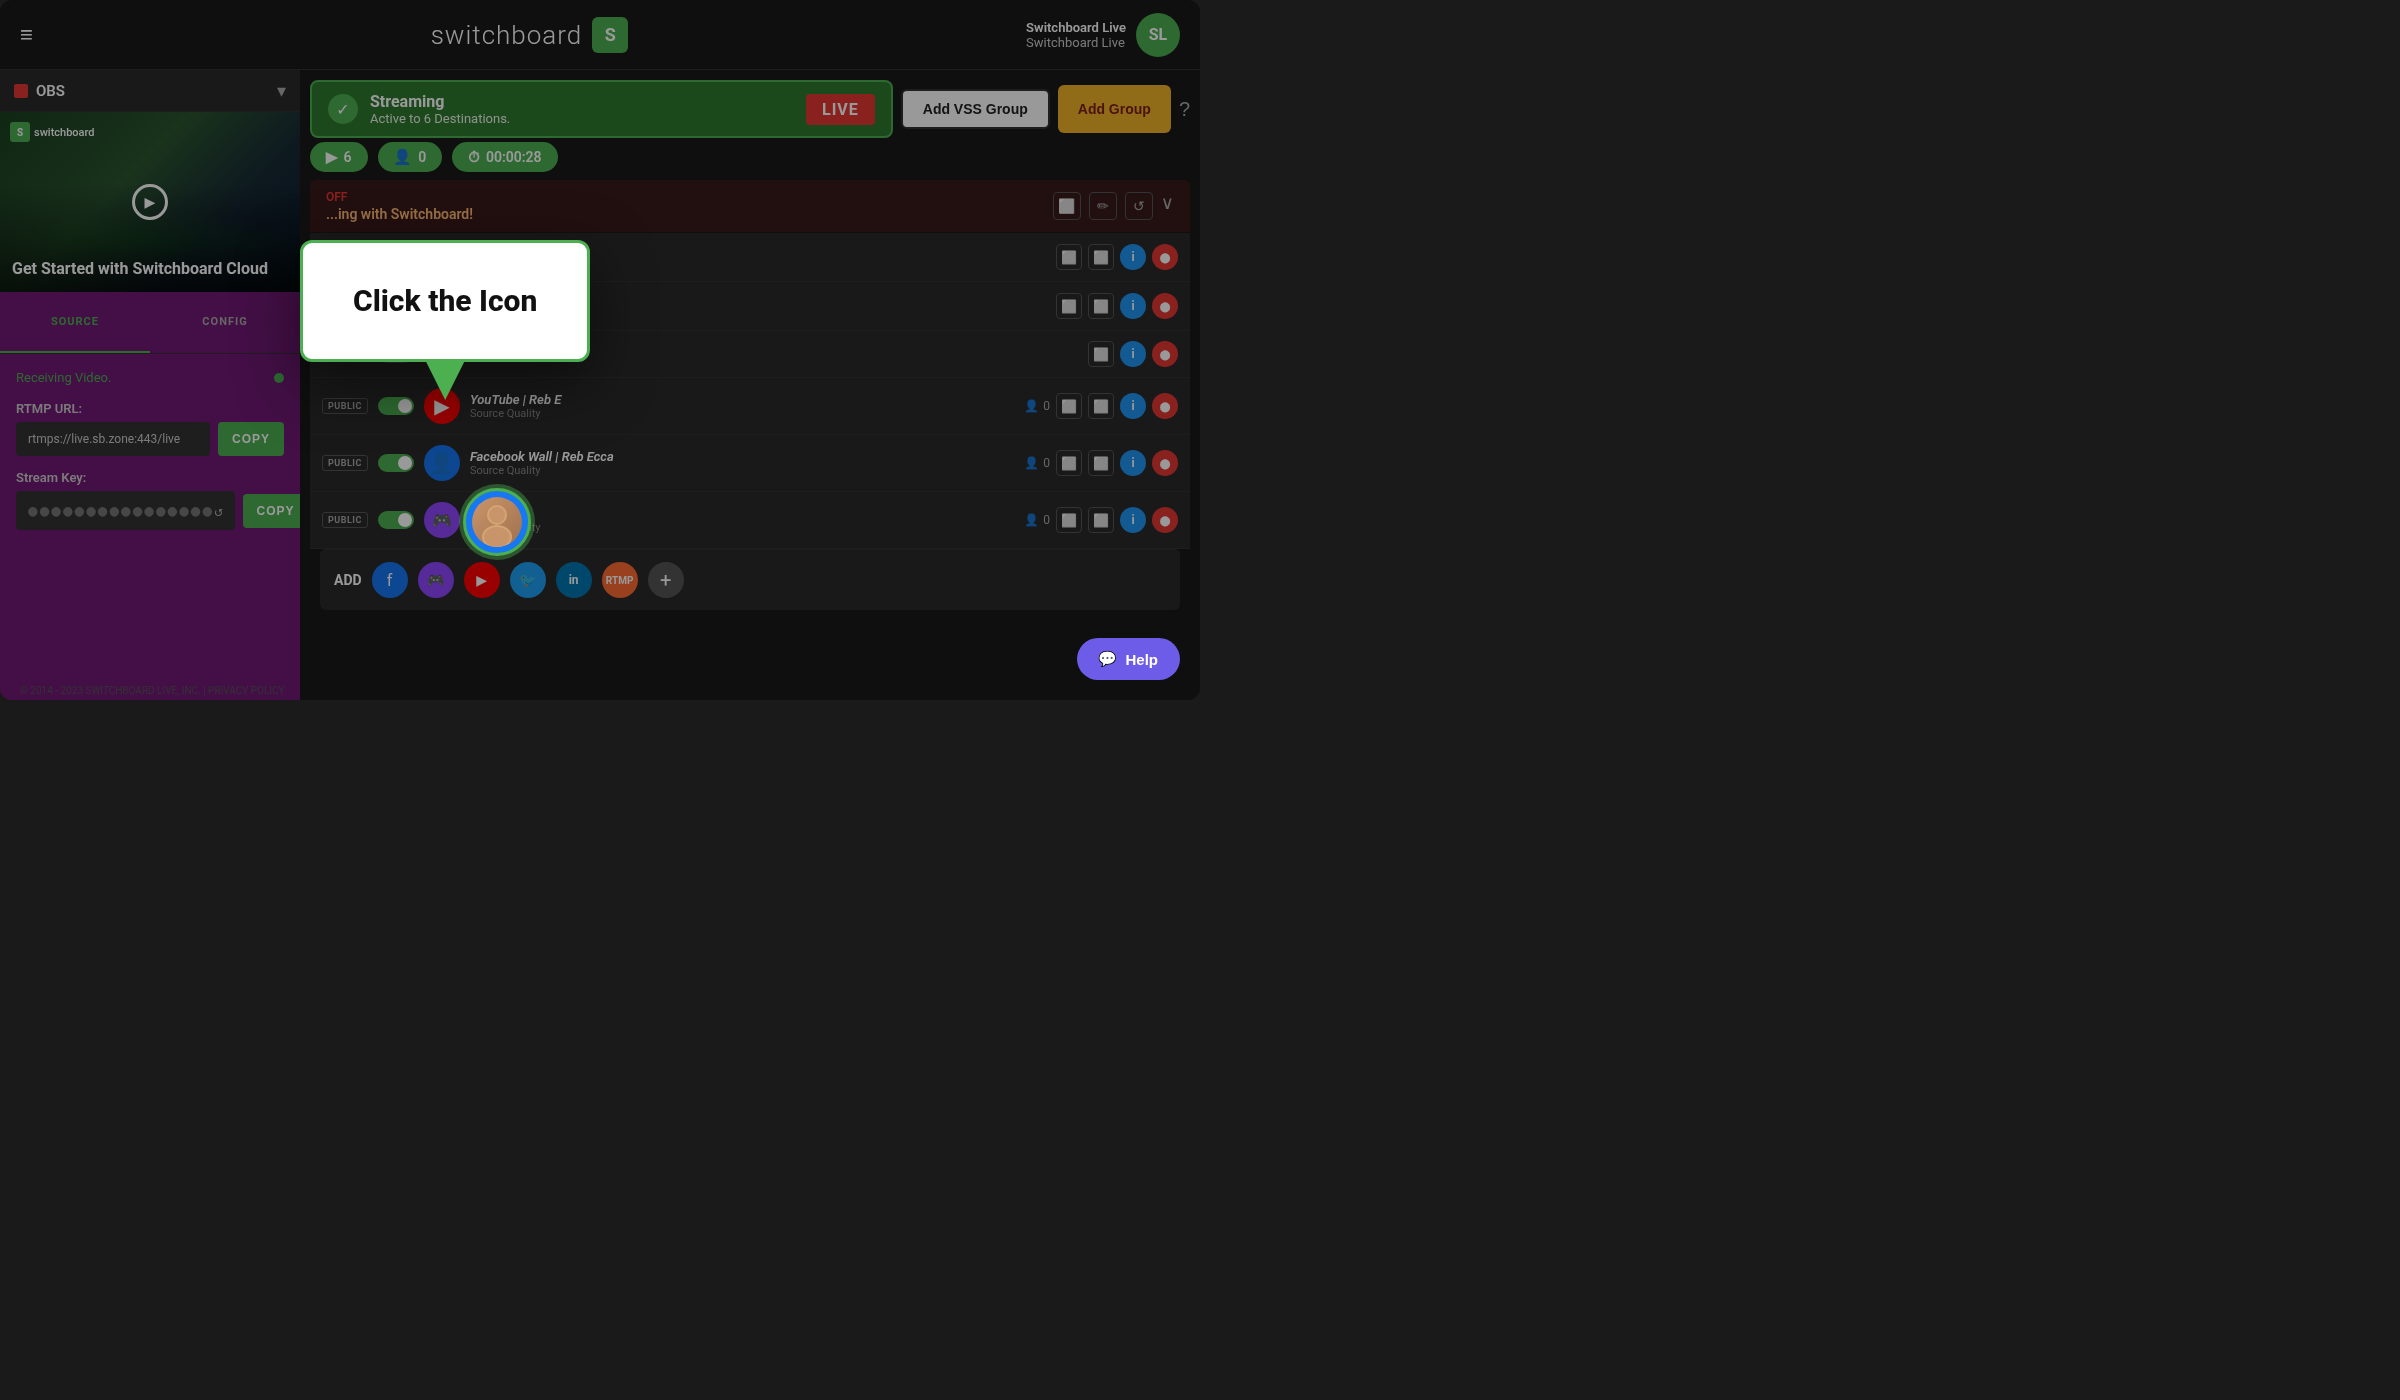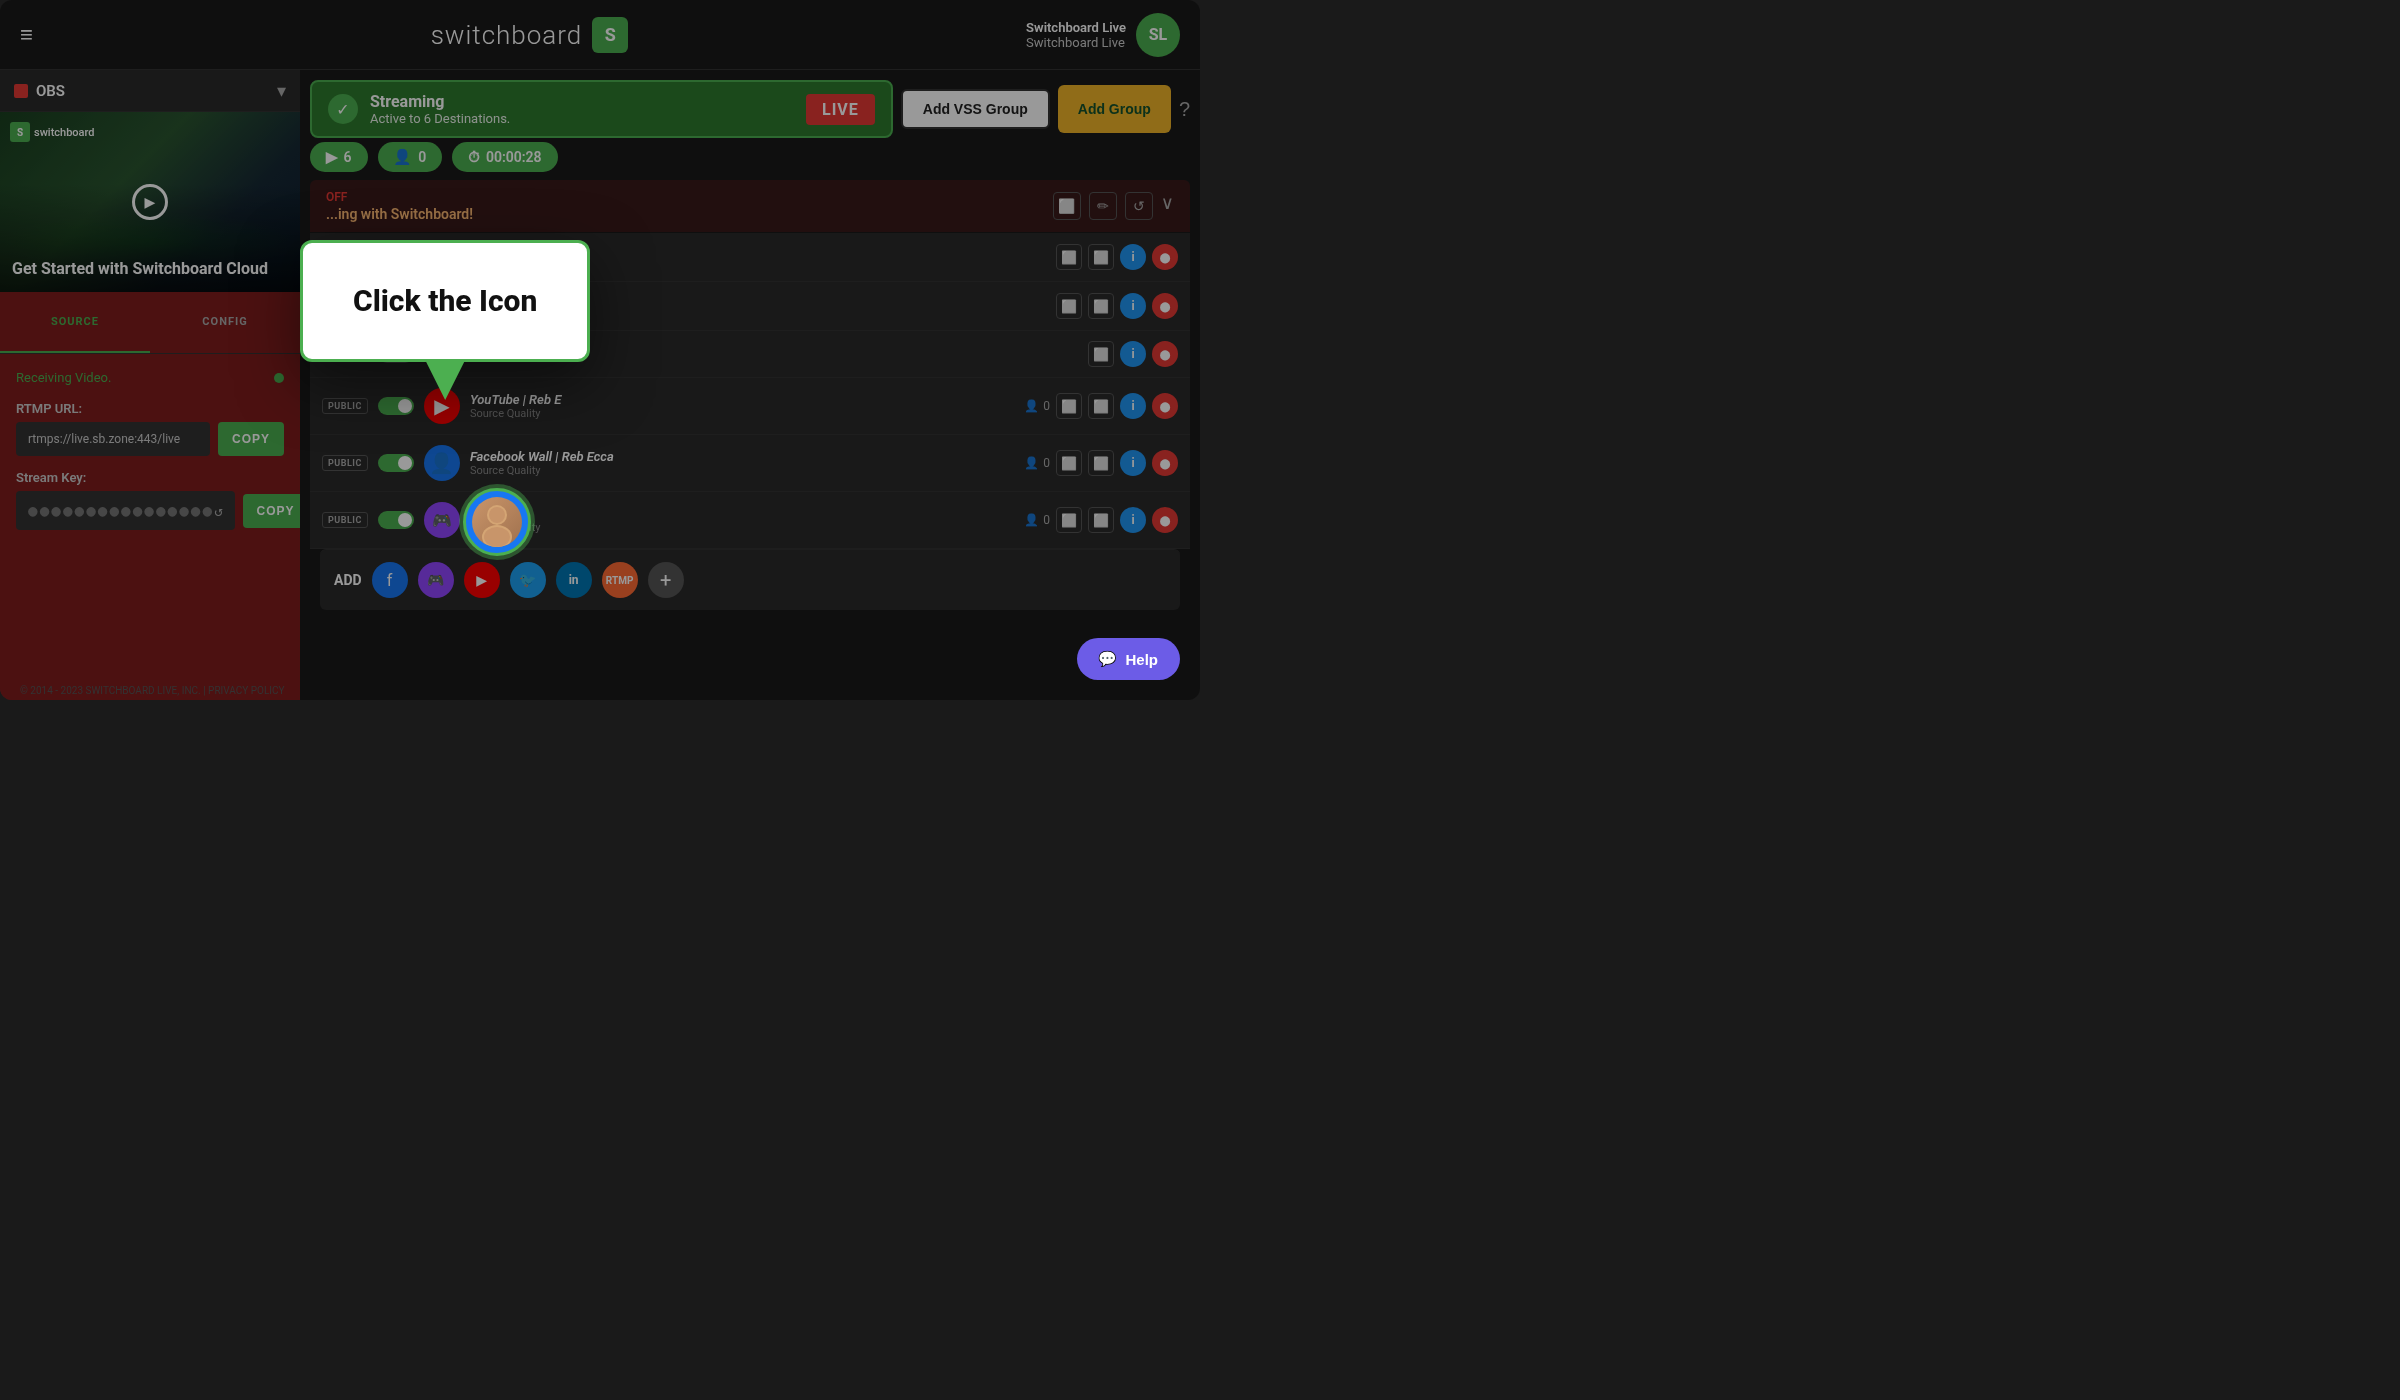--- a/index.html
+++ b/index.html
@@ -47,21 +47,21 @@
 
     
     .main-content {
       display: flex;
       height: calc(700px - 70px);
     }
 
     
     .left-panel {
       width: 300px;
-      background: #7f1d1d;
+      background: #701a75;
       flex-shrink: 0;
       display: flex;
       flex-direction: column;
     }
     .source-selector {
       background: #2a2a2a;
       padding: 10px 14px;
       display: flex;
       align-items: center;
       justify-content: space-between;
@@ -242,21 +242,21 @@
       font-size: 14px;
       font-weight: 700;
       padding: 10px 20px;
       border-radius: 6px;
       cursor: pointer;
       white-space: nowrap;
     }
     .add-group-btn {
       background: #f0b429;
       border: none;
-      color: #14532d;
+      color: #7f1d1d;
       font-size: 14px;
       font-weight: 700;
       padding: 16px 20px;
       border-radius: 6px;
       cursor: pointer;
     }
     .help-icon-btn {
       background: none;
       border: none;
       color: #aaa;

